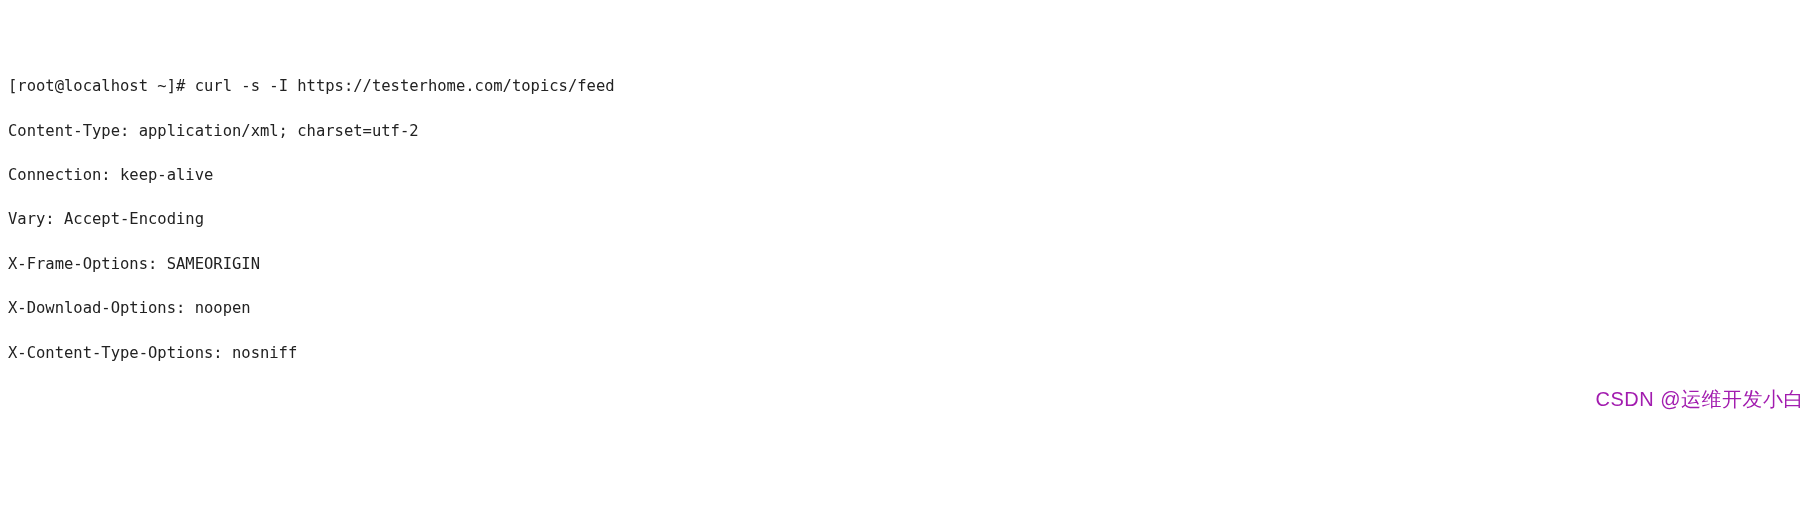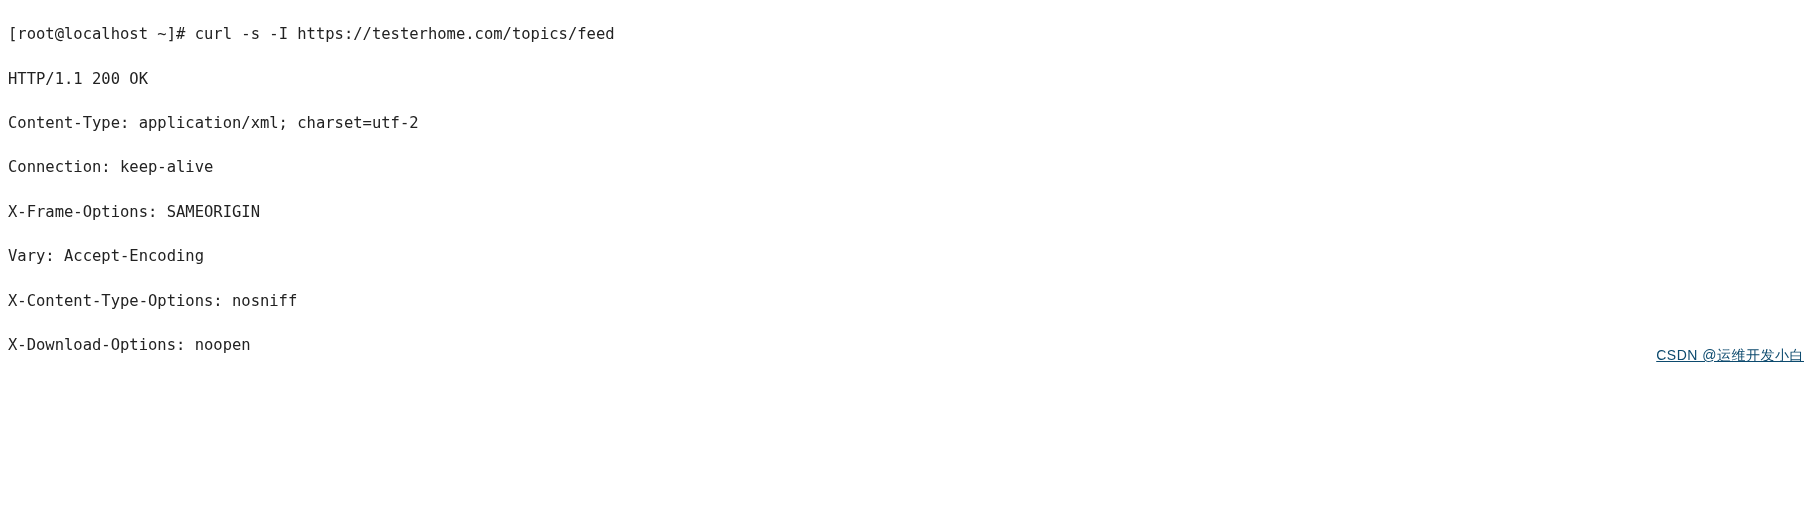--- a/index.html
+++ b/index.html
@@ -9,50 +9,49 @@
     width: 1814px;
     height: 510px;
     overflow: hidden;
   }
   .terminal {
     font-family: "Consolas", "Menlo", "DejaVu Sans Mono", monospace;
     font-size: 15.5px;
     line-height: 22.2px;
     color: #222222;
     white-space: pre;
-    padding: 1px 8px 0 8px;
+    padding: 9px 8px 0 8px;
     position: relative;
     box-sizing: border-box;
     width: 1814px;
     height: 372px;
+    margin-top: 44px;
   }
   .prompt-line span { display: inline; }
   .watermark {
     position: absolute;
     right: 10px;
     bottom: 6px;
     font-family: "Microsoft YaHei", "PingFang SC", sans-serif;
-    font-size: 14px;
-    color: #0c4a6e;
+    font-size: 20px;
+    color: #a21caf;
     letter-spacing: 0.5px;
-    text-decoration: underline;
   }
 </style>
 </head>
 <body>
 
 <div class="terminal">
 <div class="prompt-line"><span>[root@localhost ~]# </span><span>curl -s -I https://testerhome.com/topics/feed</span></div>
-<div>HTTP/1.1 200 OK</div>
 <div>Content-Type: application/xml; charset=utf-2</div>
 <div>Connection: keep-alive</div>
+<div>Vary: Accept-Encoding</div>
 <div>X-Frame-Options: SAMEORIGIN</div>
-<div>Vary: Accept-Encoding</div>
+<div>X-Download-Options: noopen</div>
 <div>X-Content-Type-Options: nosniff</div>
-<div>X-Download-Options: noopen</div>
 
 
 
 
 
 
 
 
 
 <div class="watermark">CSDN @运维开发小白</div>

